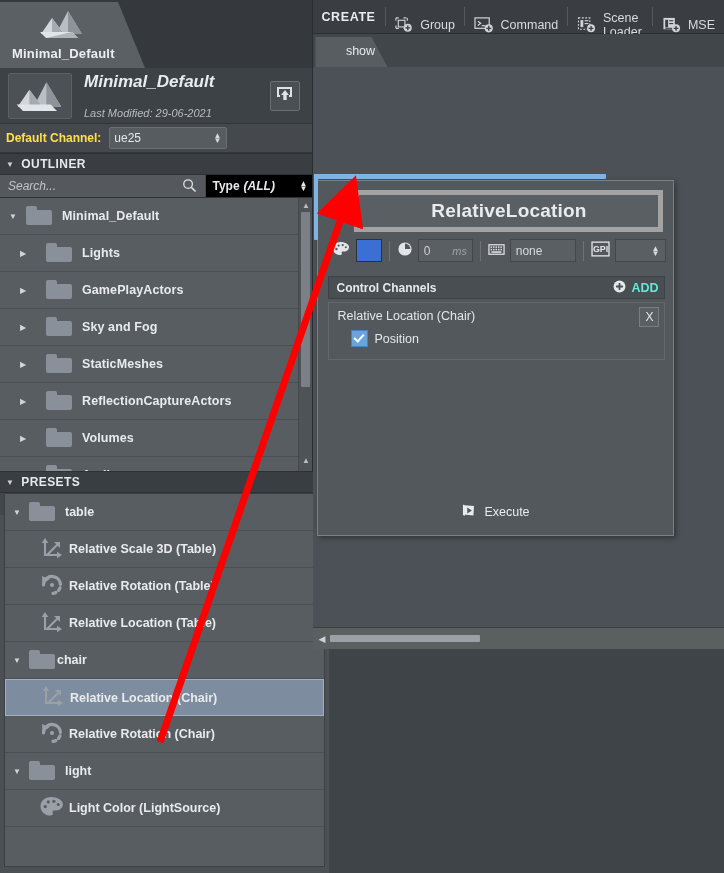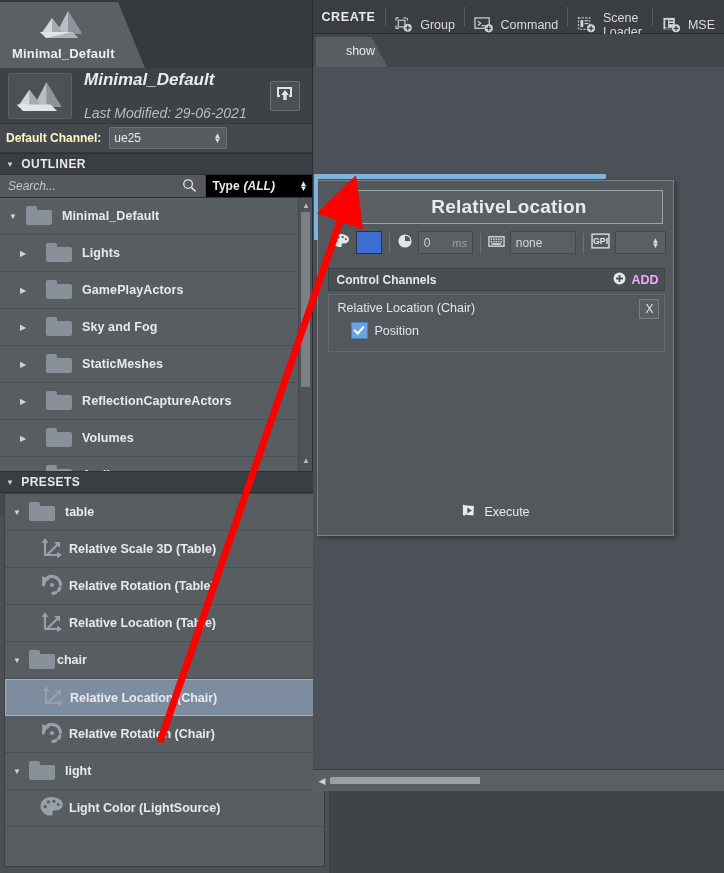--- a/index.html
+++ b/index.html
@@ -22,27 +22,27 @@
   .doc-tab .thumb{position:absolute;left:38px;top:6px;width:48px;height:32px;}
   .doc-tab .lbl{position:absolute;left:12px;bottom:7px;font-size:13px;
                 font-weight:bold;letter-spacing:.2px;color:#eceef0;}
 
   .docinfo{height:55px;background:#3d4246;display:flex;align-items:center;
            padding:0 8px;position:relative;border-bottom:1px solid #33373a;}
   .docinfo .thumbbox{width:62px;height:44px;background:#4c5156;border:1px solid #5c6166;
                      display:flex;align-items:center;justify-content:center;border-radius:2px;}
   .docinfo .txt{margin-left:12px;flex:1;}
   .docinfo .name{font-size:17px;font-style:italic;font-weight:bold;color:#e9ebed;line-height:1.15;}
-  .docinfo .sub{font-size:14px;font-style:italic;color:#b9bcbf;margin-top:16px;}
+  .docinfo .sub{font-size:11px;font-style:italic;color:#b9bcbf;margin-top:16px;}
   .upbtn{width:28px;height:28px;border:1px solid #6a6f74;border-radius:2px;background:#4a4f54;
          display:flex;align-items:center;justify-content:center;margin-right:4px;}
 
   .chanrow{height:28px;background:#45494e;display:flex;align-items:center;
            padding:0 6px;border-bottom:1px solid #33373a;}
-  .chanrow .cl{font-size:12px;font-weight:bold;color:#fef9c3;}
+  .chanrow .cl{font-size:12px;font-weight:bold;color:#fde047;}
   .combo{height:20px;background:#575c61;border:1px solid #6b7075;border-radius:2px;
          display:flex;align-items:center;padding:0 4px;position:relative;color:#e6e8ea;font-size:12px;}
   .combo .arrows{position:absolute;right:5px;top:50%;transform:translateY(-50%);
                  display:flex;flex-direction:column;line-height:5px;font-size:8px;color:#d8dadd;}
 
   .sechdr{height:20px;background:#3a3e42;display:flex;align-items:center;padding:0 6px;
           font-size:12px;font-weight:bold;letter-spacing:.4px;color:#e6e8ea;
           border-top:1px solid #2e3134;border-bottom:1px solid #2e3134;}
   .sechdr .tri{font-size:8px;margin-right:7px;color:#cfd2d5;}
 
@@ -82,59 +82,59 @@
   .prow.item{padding-left:34px;}
   .prow.item .nm{margin-left:4px;}
   .prow.sel{background:#7d8c9e;border:1px solid #9fb0c2;box-sizing:border-box;}
 
   
   .fold{width:28px;height:20px;position:relative;display:inline-block;}
   .fold .b{position:absolute;left:0;top:4px;width:26px;height:15px;background:#8a9099;border-radius:0 2px 2px 2px;}
   .fold .t{position:absolute;left:0;top:0px;width:11px;height:5px;background:#8a9099;border-radius:2px 2px 0 0;}
 
   
-  .right{flex:1;height:791px;position:relative;background:#4b5156;}
+  .right{flex:1;height:649px;position:relative;background:#4b5156;}
   .createbar{height:33px;background:#3a3e42;display:flex;align-items:center;
              padding-left:8px;border-bottom:1px solid #2c2f32;}
   .createbar .ttl{font-size:12.5px;font-weight:bold;letter-spacing:.6px;color:#e9ebed;padding-right:9px;}
   .sep{width:1px;height:19px;background:#55595d;}
   .tbtn{display:flex;align-items:center;height:33px;padding:0 9px;gap:7px;color:#d9dbdd;font-size:12.5px;margin-top:16px;}
   .tbtn svg{display:block;}
 
   .showstrip{height:33px;background:#41464a;position:relative;border-bottom:1px solid #2f3236;}
   .showtab{position:absolute;left:2px;top:3px;width:72px;height:30px;background:#585d62;
            clip-path:polygon(0 0, 56px 0, 72px 30px, 0 30px);
            font-size:12.5px;color:#e8eaec;padding:7px 0 0 18px;box-sizing:border-box;text-align:center;}
 
   .canvas{position:absolute;left:0;top:67px;right:0;bottom:21px;background:#4b5156;overflow:hidden;}
 
   .card{position:absolute;left:4px;top:113px;width:357px;height:356px;
         background:#53585d;border:1px solid #7b8085;box-shadow:2px 2px 5px rgba(0,0,0,.35);
         box-sizing:border-box;}
   .card .hl-top{position:absolute;left:-4px;top:-7px;width:292px;height:5px;background:#7fb4e0;border-radius:1px;}
   .card .hl-left{position:absolute;left:-4px;top:-7px;width:4px;height:66px;background:#7fb4e0;border-radius:1px;}
-  .cardtitle{margin:9px 10px 0 36px;height:32px;background:#5a5f64;border:1px solid #a3a3a3;
+  .cardtitle{margin:9px 10px 0 36px;height:32px;background:#5a5f64;border:5px solid #a3a3a3;
              display:flex;align-items:center;justify-content:center;
              font-size:19px;font-weight:bold;color:#e9ebed;letter-spacing:.2px;}
   .proprow{display:flex;align-items:center;margin:7px 8px 0 14px;gap:5px;}
   .colorsw{width:34px;height:21px;background:#3b6fd4;border:1px solid #2e3238;}
   .vsep{width:1px;height:20px;background:#6d7277;margin:0 2px;}
   .msfield{width:62px;height:21px;background:#5a5f64;border:1px solid #43474b;
            display:flex;align-items:center;padding:0 5px;font-size:12px;color:#cfd2d5;position:relative;}
   .msfield .unit{position:absolute;right:5px;font-style:italic;color:#9ea2a6;font-size:11px;}
   .nonefield{width:78px;height:21px;background:#5a5f64;border:1px solid #43474b;
              display:flex;align-items:center;padding:0 5px;font-size:12px;color:#d7d9dc;}
   .gpicombo{width:70px;height:21px;background:#5a5f64;border:1px solid #43474b;position:relative;}
   .gpicombo .arrows{position:absolute;right:5px;top:50%;transform:translateY(-50%);
                     display:flex;flex-direction:column;line-height:5px;font-size:8px;color:#d8dadd;}
 
   .cchdr{margin:14px 8px 0 10px;height:21px;background:#494e53;border:1px solid #3e4246;
          display:flex;align-items:center;justify-content:space-between;padding:0 6px 0 7px;}
   .cchdr .lt{font-size:12px;font-weight:bold;color:#e6e8ea;}
-  .cchdr .rt{display:flex;align-items:center;gap:5px;font-size:12.5px;font-weight:bold;color:#f0abfc;}
+  .cchdr .rt{display:flex;align-items:center;gap:5px;font-size:12.5px;font-weight:bold;color:#5eead4;}
 
   .chanbox{margin:3px 8px 0 10px;border:1px solid #63686d;padding:6px 8px 9px 8px;position:relative;background:#53585d;}
   .chanbox .ttl{font-size:12.5px;color:#e4e6e8;}
   .xbtn{position:absolute;right:5px;top:4px;width:18px;height:18px;background:#5a5f64;border:1px solid #797e83;
         display:flex;align-items:center;justify-content:center;font-size:12px;color:#e4e6e8;}
   .chk-line{display:flex;align-items:center;margin:7px 0 3px 14px;gap:6px;}
   .chk{width:15px;height:15px;background:#6aa4dd;border:1px solid #4a82bb;position:relative;}
   .chk:after{content:"";position:absolute;left:4px;top:1px;width:4px;height:8px;
              border:solid #fff;border-width:0 2px 2px 0;transform:rotate(42deg);}
   .chk-line .lb{font-size:12.5px;color:#e4e6e8;}

